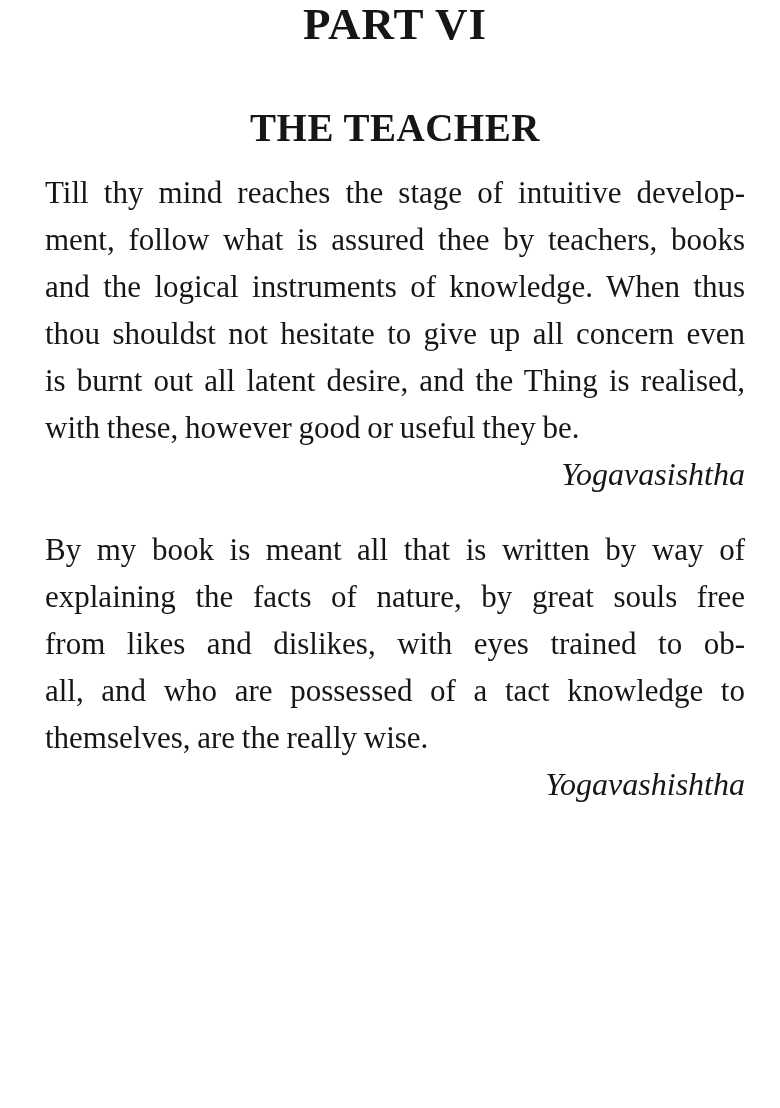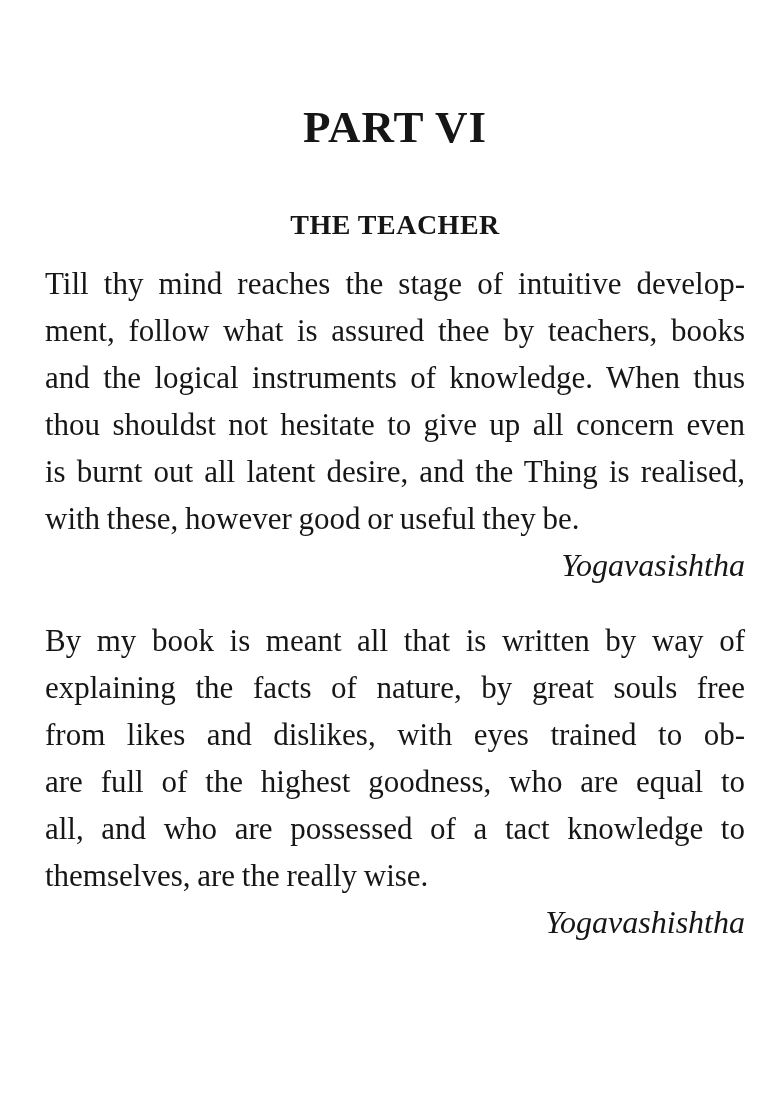--- a/index.html
+++ b/index.html
@@ -15,31 +15,30 @@
     overflow: hidden;
   }
   .page {
     box-sizing: border-box;
     width: 780px;
     height: 1108px;
     padding: 0 35px 0 45px;
   }
   .part-title {
     margin: 0;
-    padding-top: 103px;
     text-align: center;
     font-size: 45px;
     font-weight: bold;
     letter-spacing: 1px;
     line-height: 1.1;
   }
   .chapter-title {
     margin: 57px 0 0 0;
     text-align: center;
-    font-size: 28px;
+    font-size: 39px;
     font-weight: bold;
     letter-spacing: 0.5px;
     line-height: 1.1;
   }
   .quote {
     margin: 0;
   }
   .quote-1 { margin-top: 20px; }
   .quote-2 { margin-top: 28px; }
   .quote-text {
@@ -84,20 +83,19 @@
       <div class="line line-last">with these, however good or useful they be.</div>
     </div>
     <p class="attribution">Yogavasishtha</p>
   </section>
 
   <section class="quote quote-2">
     <div class="quote-text">
       <div class="line">By my book is meant all that is written by way of</div>
       <div class="line">explaining the facts of nature, by great souls free</div>
       <div class="line">from likes and dislikes, with eyes trained to ob-</div>
-      <div class="line">are full of the highest goodness, who are equal to</div>
       <div class="line">all, and who are possessed of a tact knowledge to</div>
       <div class="line line-last">themselves, are the really wise.</div>
     </div>
     <p class="attribution">Yogavashishtha</p>
   </section>
 
 </div>
 
 </body></html>

